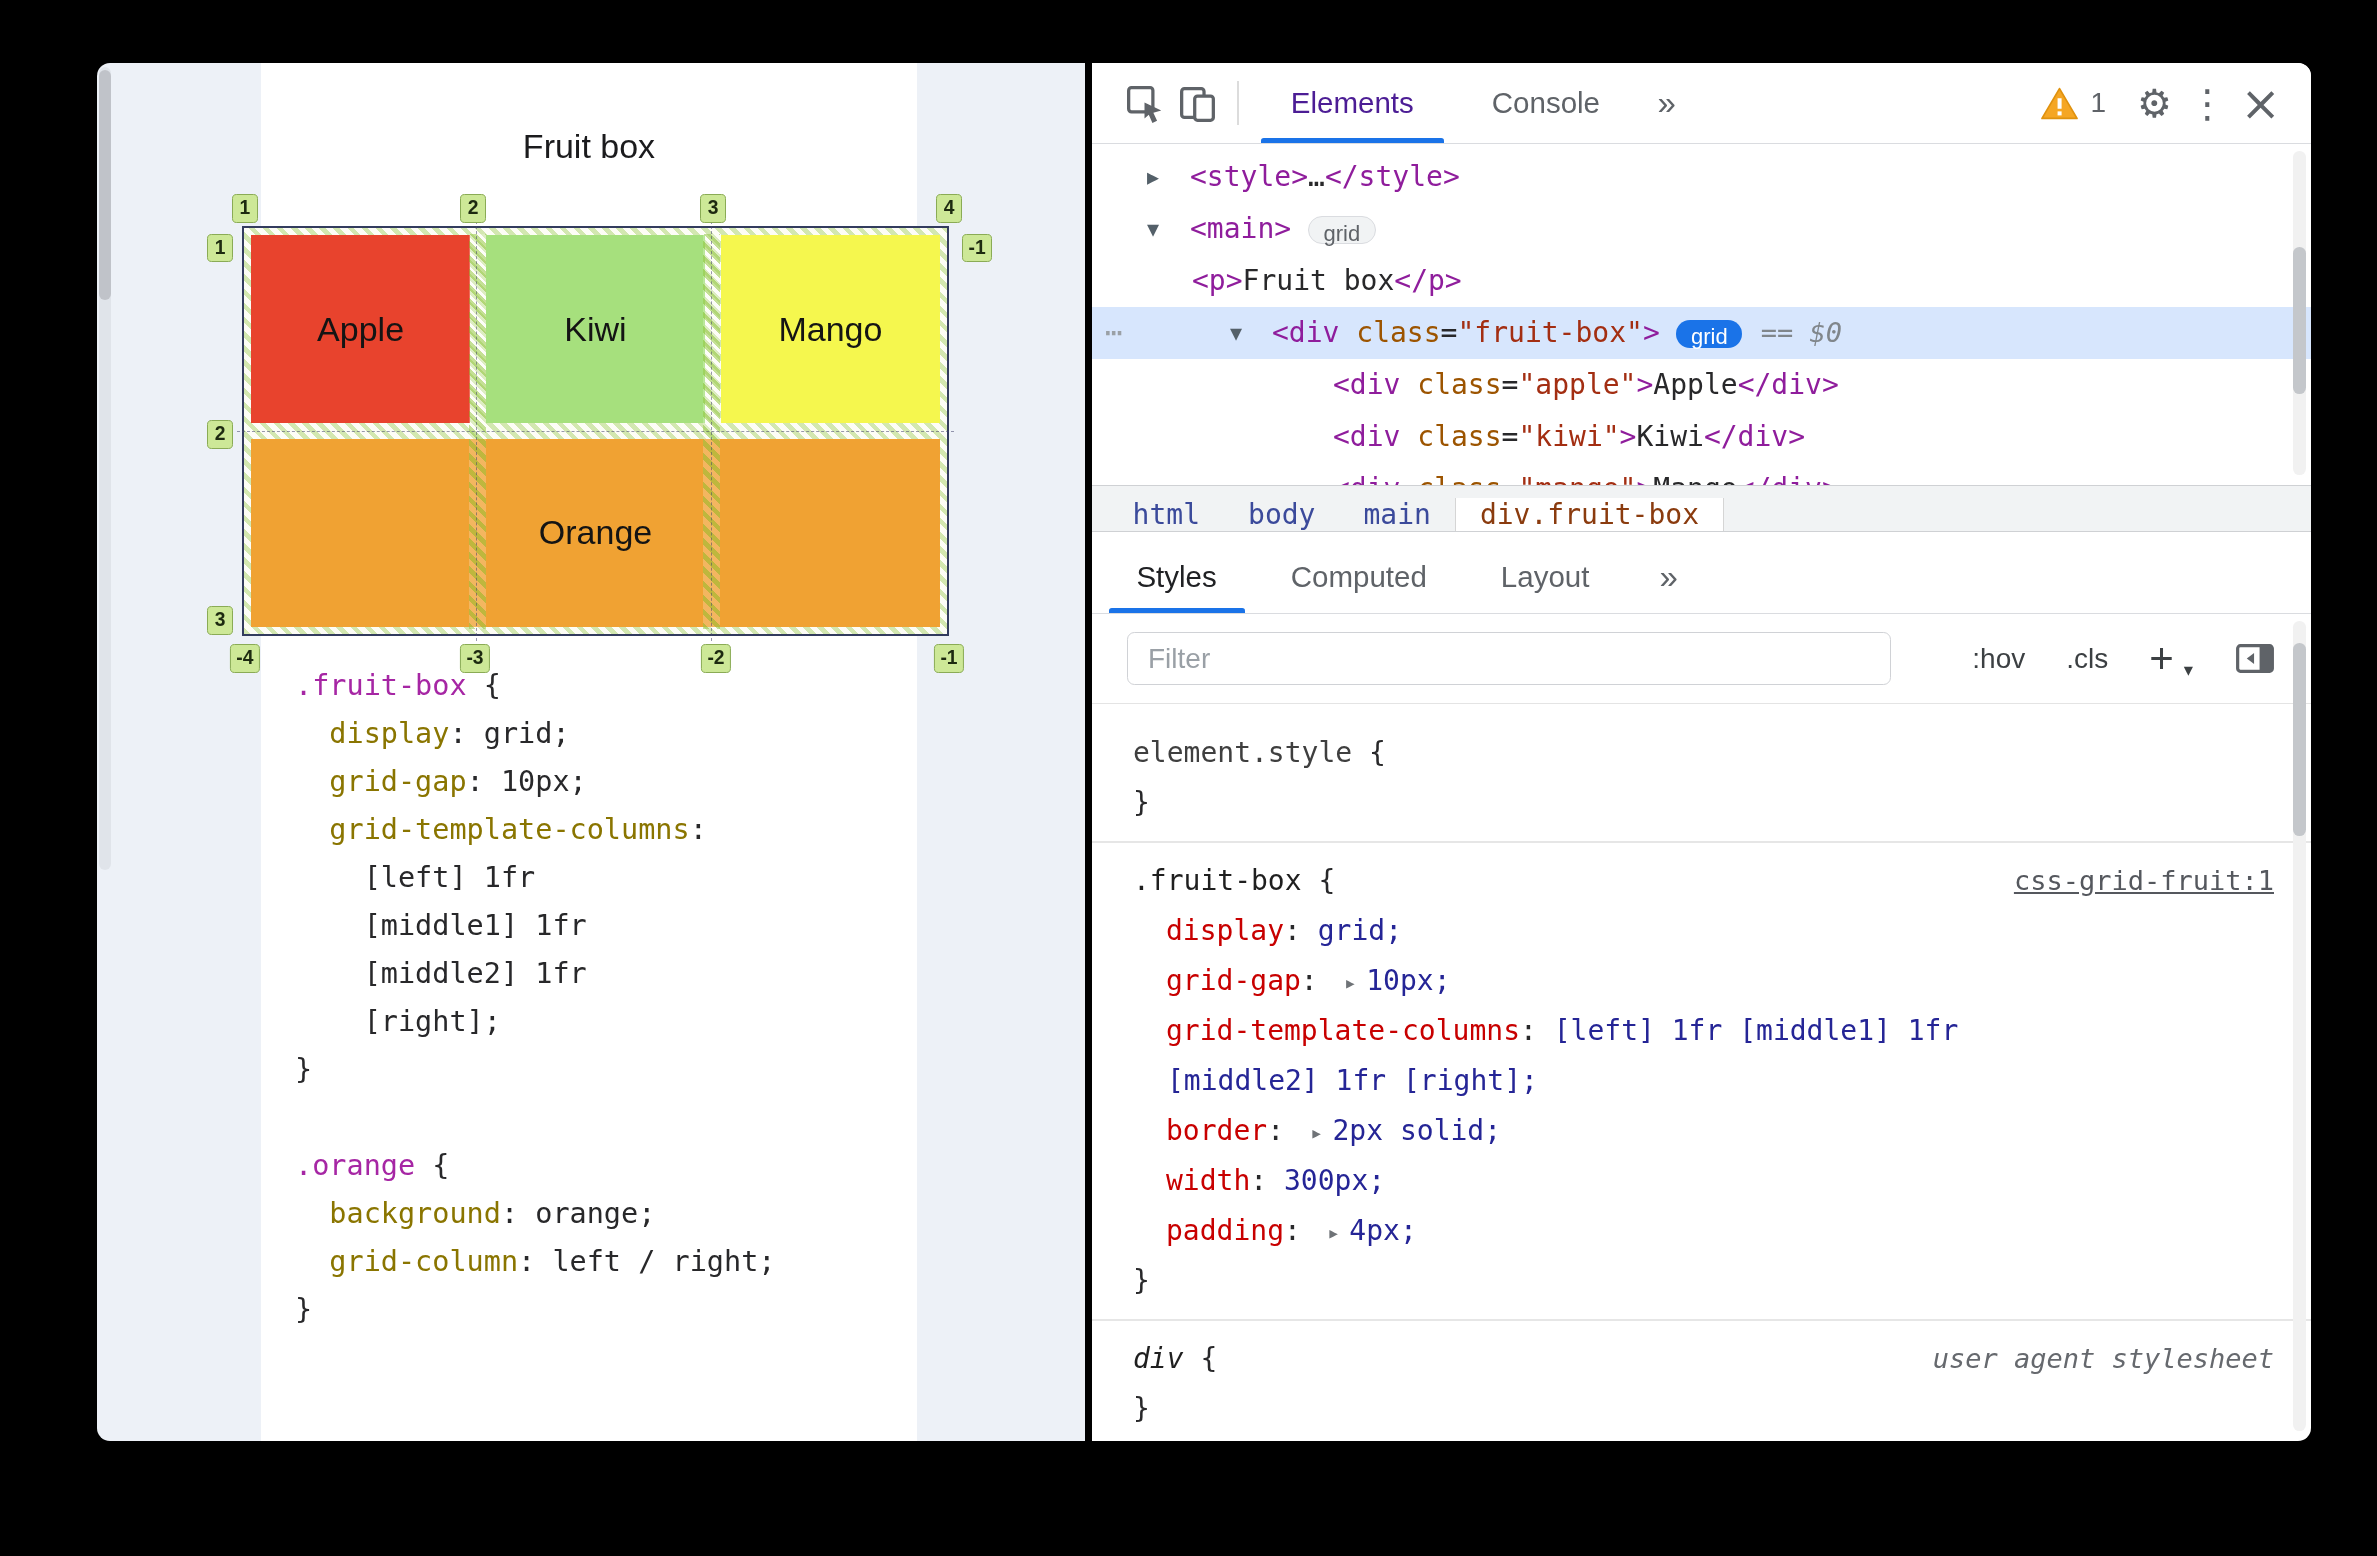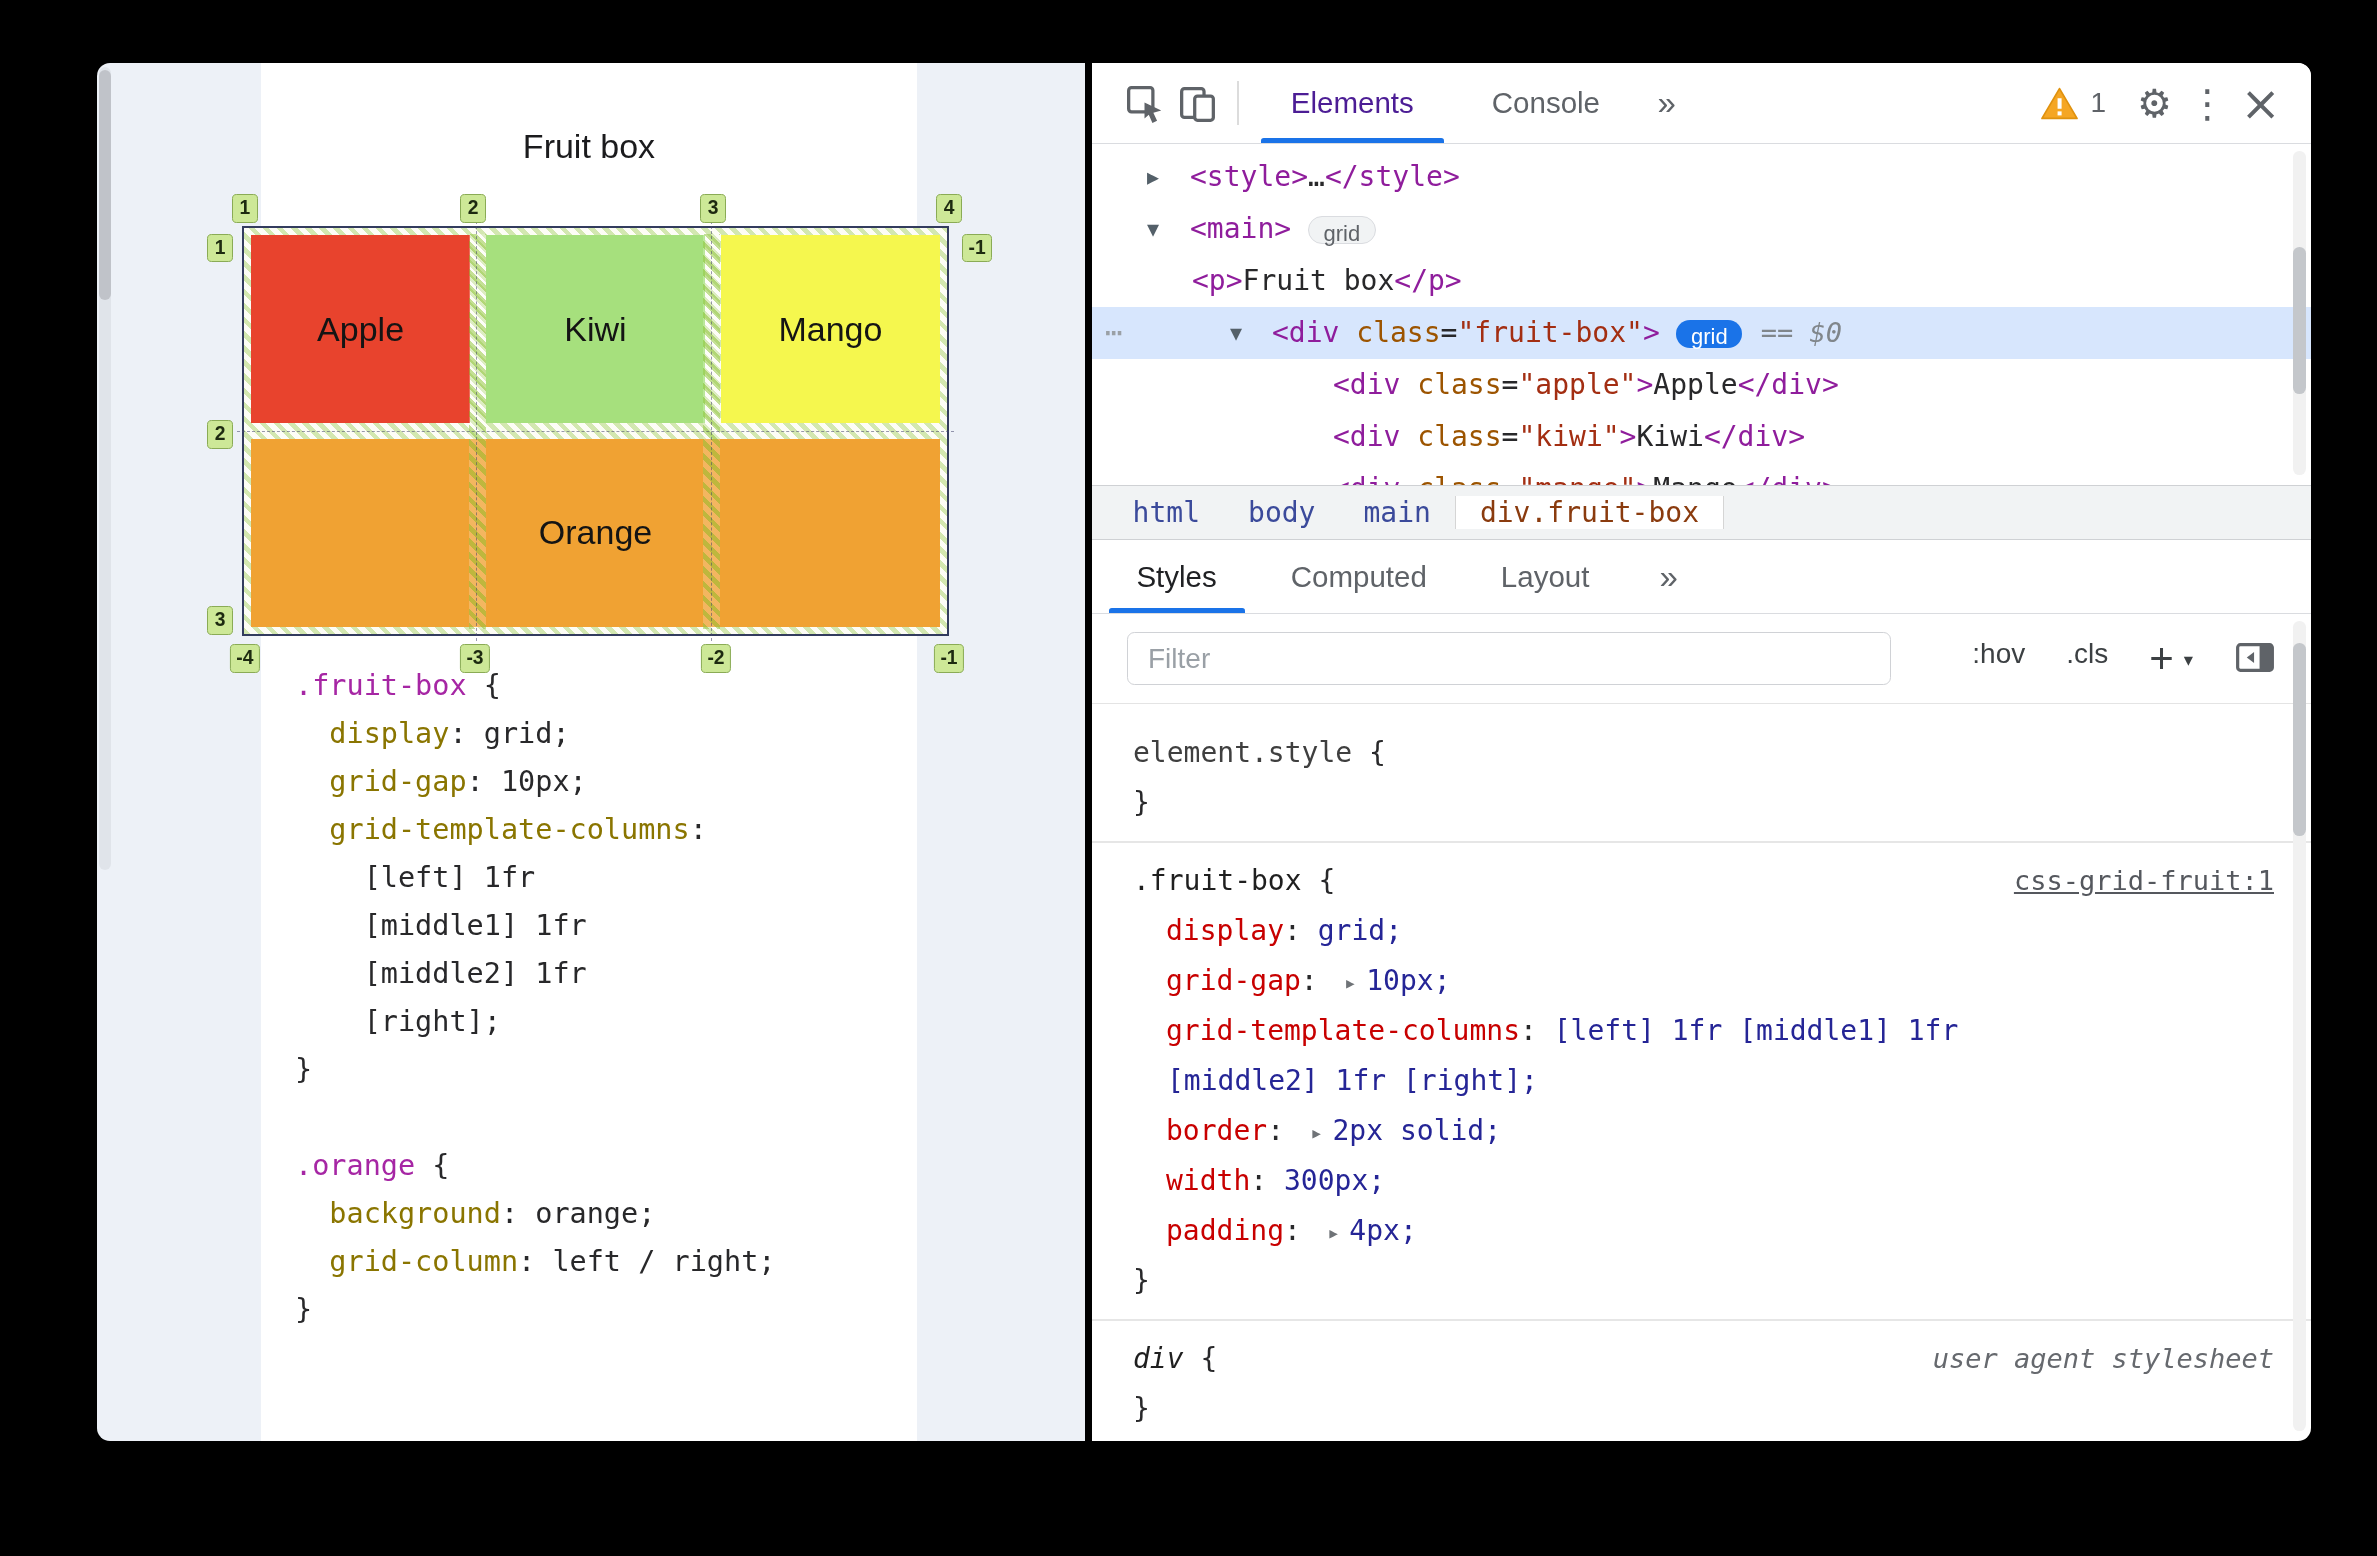--- a/index.html
+++ b/index.html
@@ -77,42 +77,42 @@
   .dom-badge.blue{background:#1a73e8;color:#fff;border:none}
   .dom-suffix{margin-left:18.4px;color:#80868b;font-style:italic;font-size:27px}
 
   .scroll-track{position:absolute;width:13px;background:#f1f1f1;border-radius:6.4px}
   .scroll-thumb{position:absolute;left:0;width:13px;background:#c4c7cb;border-radius:6.4px}
   #dom-scroll-track{right:5.5px;top:88px;height:324px}
   #dom-scroll-track .scroll-thumb{top:96px;height:147px}
   #styles-scroll-track{right:5.5px;top:558px;height:810px}
   #styles-scroll-track .scroll-thumb{top:22px;height:193px}
 
-  #crumbs{position:absolute;top:422px;left:0;right:0;height:55px;background:#f1f3f4;
+  #crumbs{position:absolute;top:422px;left:0;right:0;height:47px;background:#f1f3f4;
           border-top:1.8px solid #cfd1d4;border-bottom:1.8px solid #cfd1d4;
-          display:flex;align-items:center;font-size:28px;padding-left:16.6px}
+          display:flex;align-items:flex-end;font-size:28px;padding-left:16.6px}
   .crumb{display:flex;align-items:center;padding:0 24px;color:#3b4a9b;cursor:pointer}
   .crumb.active{background:#fff;color:#8a3b0e;border-left:1.8px solid #d5d5d5;border-right:1.8px solid #d5d5d5}
 
   #style-tabs{position:absolute;top:477px;left:0;right:0;height:74px;background:#fff;
               border-bottom:1.8px solid #dadce0;display:flex;align-items:stretch;padding-left:7.4px}
   #style-tabs-list{display:flex;height:100%}
   .st-tab{position:relative;display:flex;align-items:center;padding:0 37px;font-size:29.5px;
           color:#5f6368;cursor:pointer}
   .st-tab.active{color:#202124}
   .st-tab.active::after{content:"";position:absolute;left:9.2px;right:9.2px;bottom:0;height:5.5px;
           background:#1a73e8;border-radius:2.8px 2.8px 0 0}
   .st-more{display:flex;align-items:center;margin-left:33px}
 
   #filter-row{position:absolute;top:551px;left:0;right:0;height:90px;border-bottom:1.8px solid #e4e4e4;
               display:flex;align-items:center;padding:0 35px;background:#fff}
   #filter{width:764px;height:53px;border:1.8px solid #d0d2d6;border-radius:7.4px;font-size:28px;
           padding:0 20px;color:#444;outline:none;font-family:"Liberation Sans",sans-serif}
   #filter::placeholder{color:#9aa0a6}
-  .f-group{margin-left:auto;display:flex;gap:41px}
+  .f-group{margin-left:auto;display:flex;align-items:center;gap:41px}
   .f-btn{font-size:28px;color:#3c4043;cursor:pointer;font-family:"Liberation Sans",sans-serif}
   .f-btn.plus{font-size:42px;line-height:1}
   .f-caret{font-size:18.4px;color:#3c4043;margin-left:-31px;transform:translateY(11px)}
 
   #styles-pane{position:absolute;top:641px;left:0;right:0;bottom:0;overflow:hidden;
                font-size:28px;color:#28282a;padding-top:24px}
   .sp-line{height:50px;line-height:50px;padding-left:41px;white-space:pre;position:relative}
   .sp-ind{padding-left:74px}
   .sp-wrap{padding-left:75px}
   .sp-sep{height:1.8px;background:#e6e6e6;margin:13px 0}

